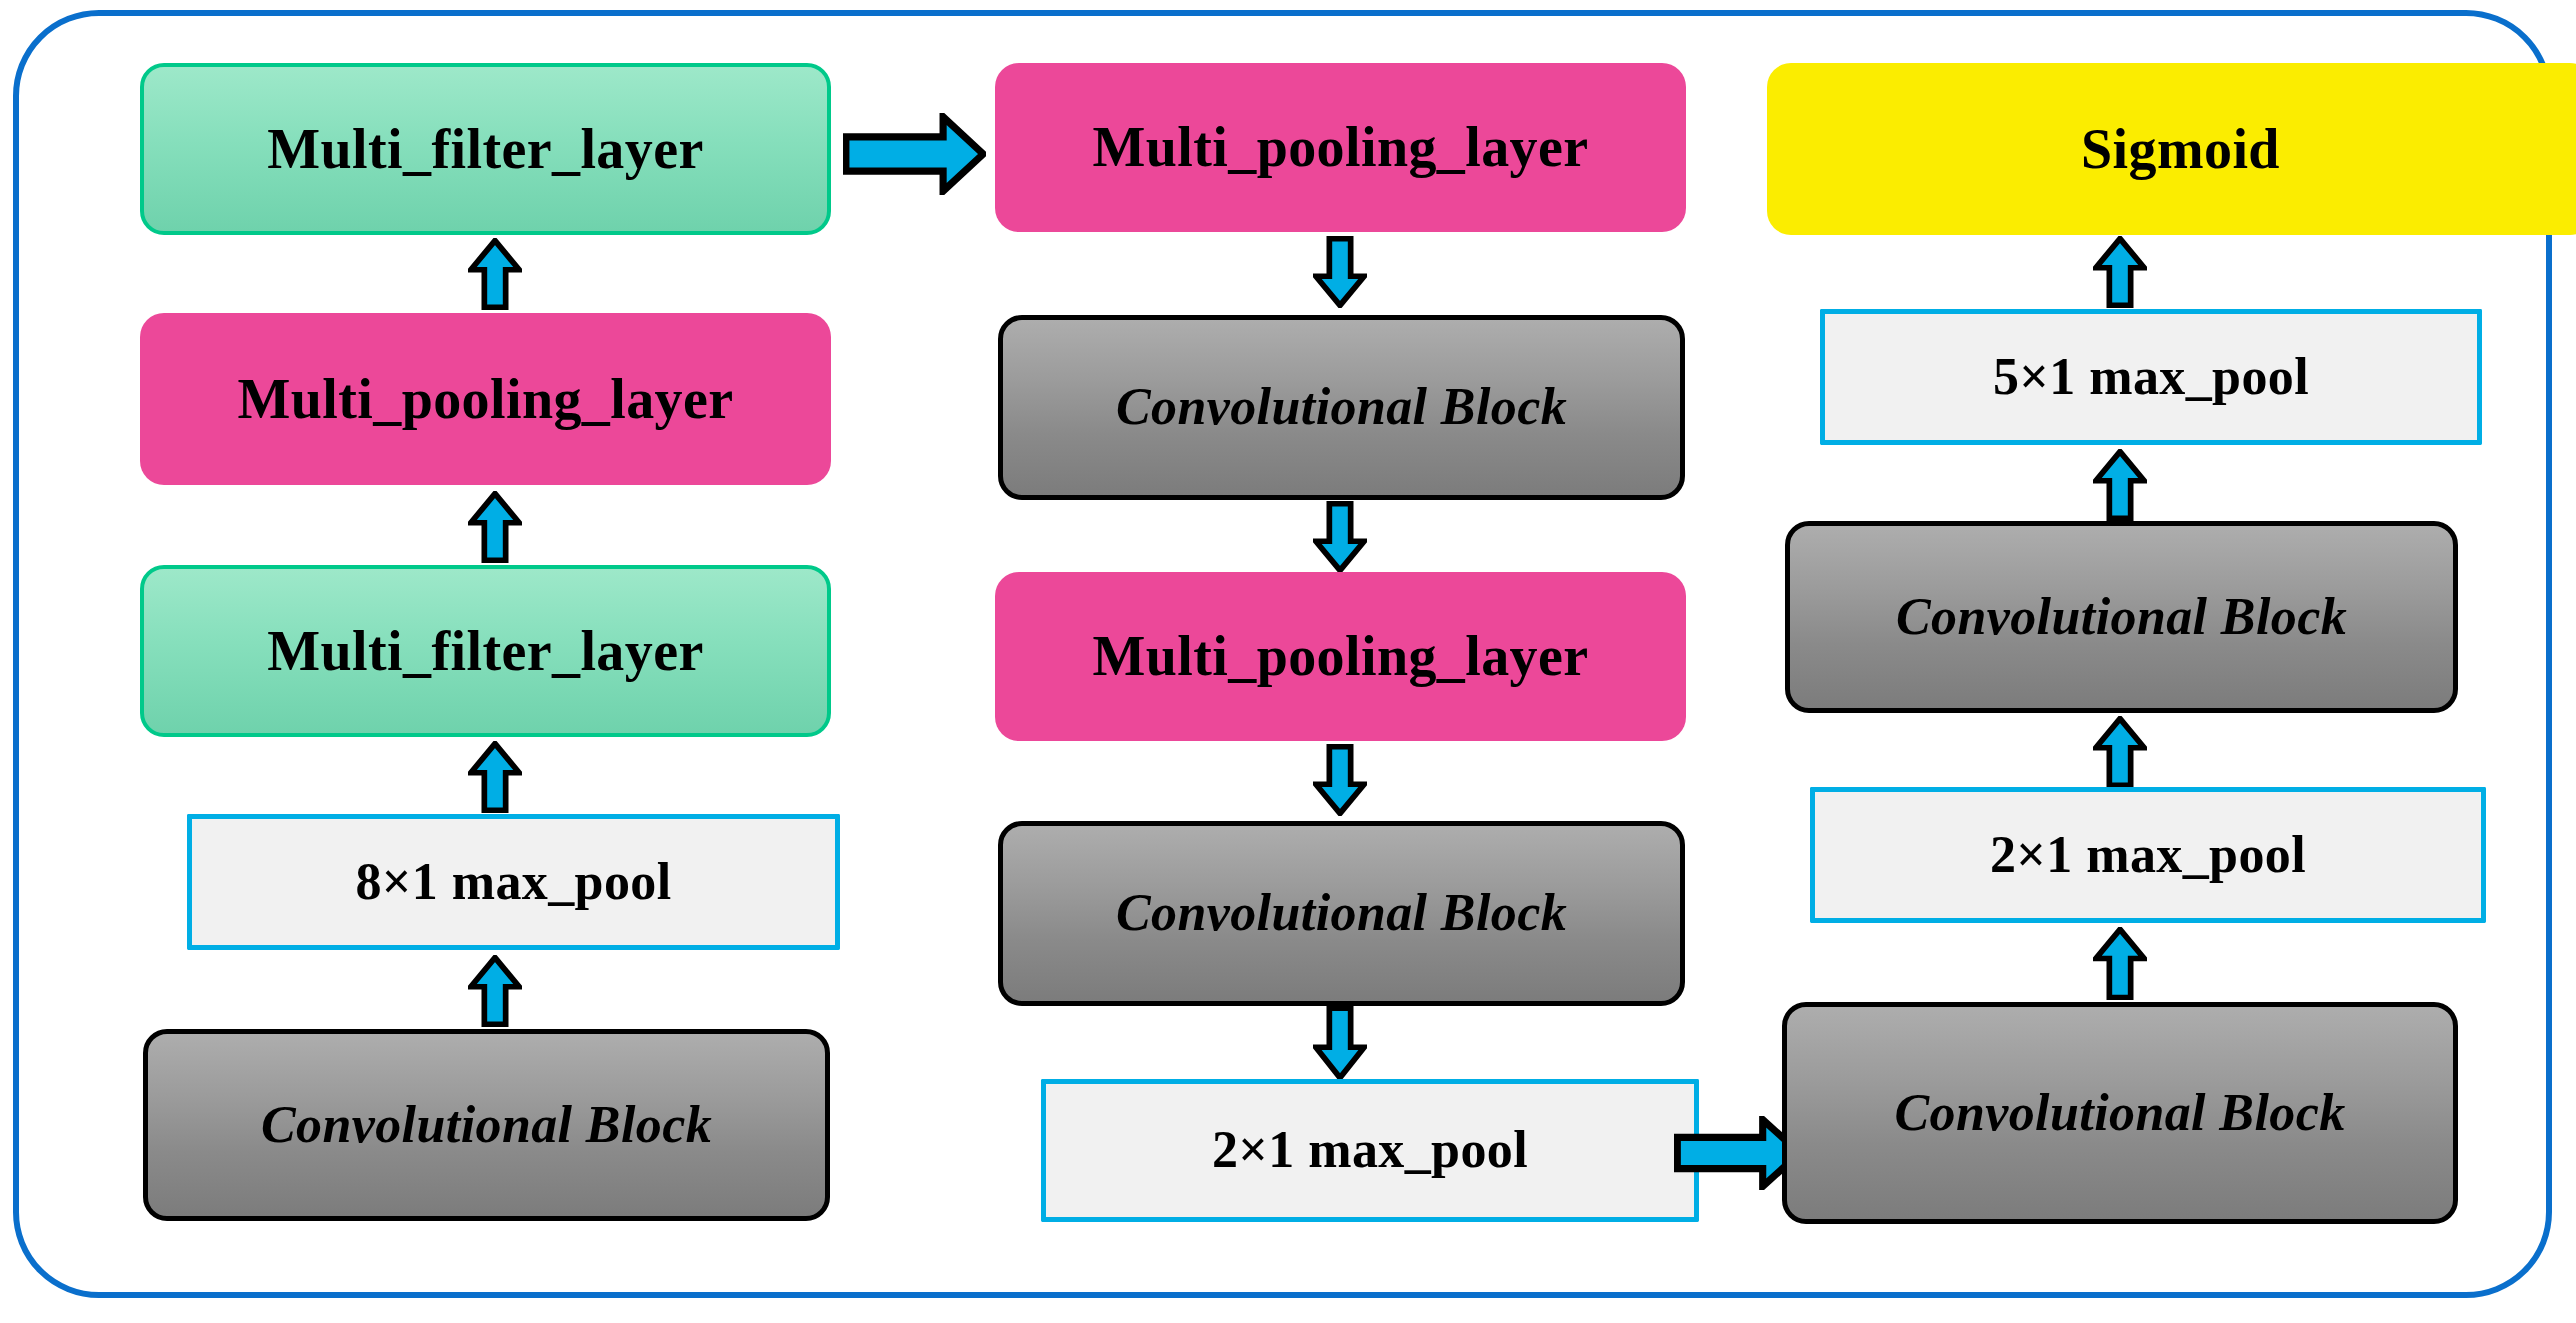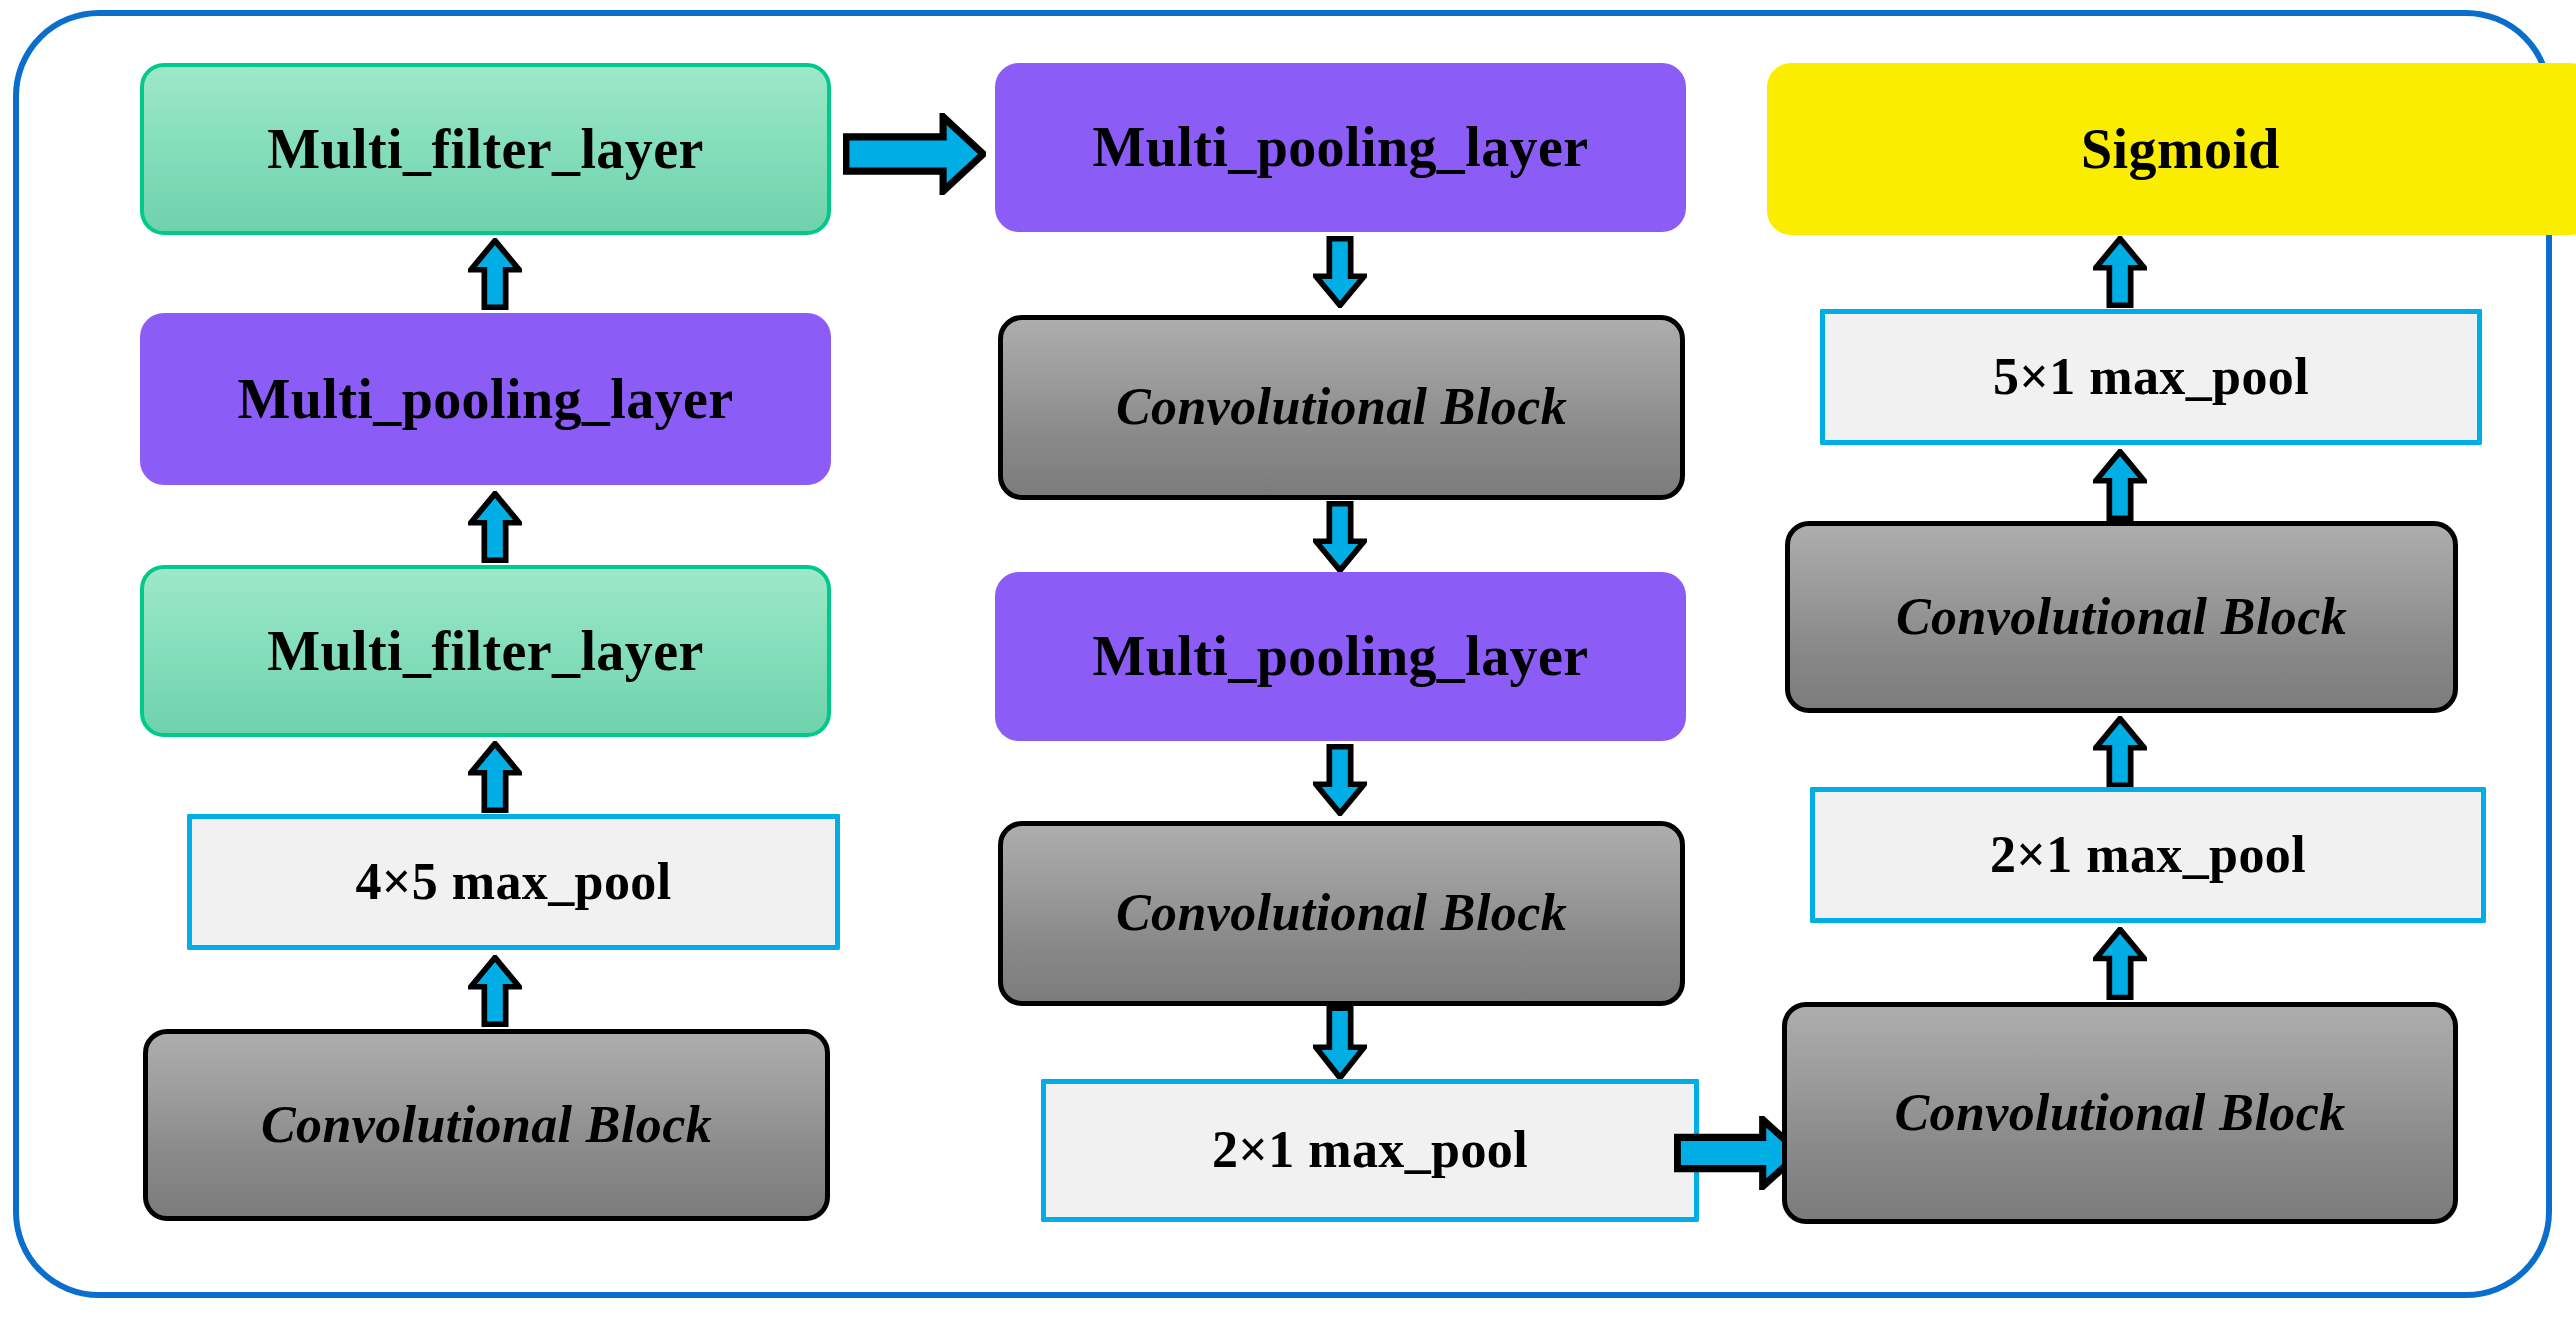--- a/index.html
+++ b/index.html
@@ -47,21 +47,21 @@
   
   .node.green {
     background: linear-gradient(to bottom, #9DE8C9 0%, #86DFBC 45%, #6FD2AC 100%);
     border: 4.3px solid #00C98A;
     border-radius: 24px;
     font-size: 56px;
   }
 
   
   .node.pink {
-    background: #8b5cf6;
+    background: #ec4899;
     border: none;
     border-radius: 24px;
     font-size: 56px;
   }
 
   
   .node.yellow {
     background: #FBED00;
     border: none;
     border-radius: 24px;
@@ -123,21 +123,21 @@
     <span>Multi_filter_layer</span>
   </div>
 
   <div class="arrow" style="left:468px; top:741px;">
     <svg width="54" height="72" viewBox="0 0 76 100">
       <polygon points="38,3 72,44 53,44 53,97 23,97 23,44 4,44" fill="#00AEE5" stroke="#000000" stroke-width="8" stroke-linejoin="miter"></polygon>
     </svg>
   </div>
 
   <div class="node pool" style="left:159px; top:814px; width:653px; height:136px;">
-    <span>4×5 max_pool</span>
+    <span>8×1 max_pool</span>
   </div>
 
   <div class="arrow" style="left:468px; top:955px;">
     <svg width="54" height="72" viewBox="0 0 76 100">
       <polygon points="38,3 72,44 53,44 53,97 23,97 23,44 4,44" fill="#00AEE5" stroke="#000000" stroke-width="8" stroke-linejoin="miter"></polygon>
     </svg>
   </div>
 
   <div class="node grey" style="left:143px; top:1029px; width:687px; height:192px;">
     <span>Convolutional  Block</span>

